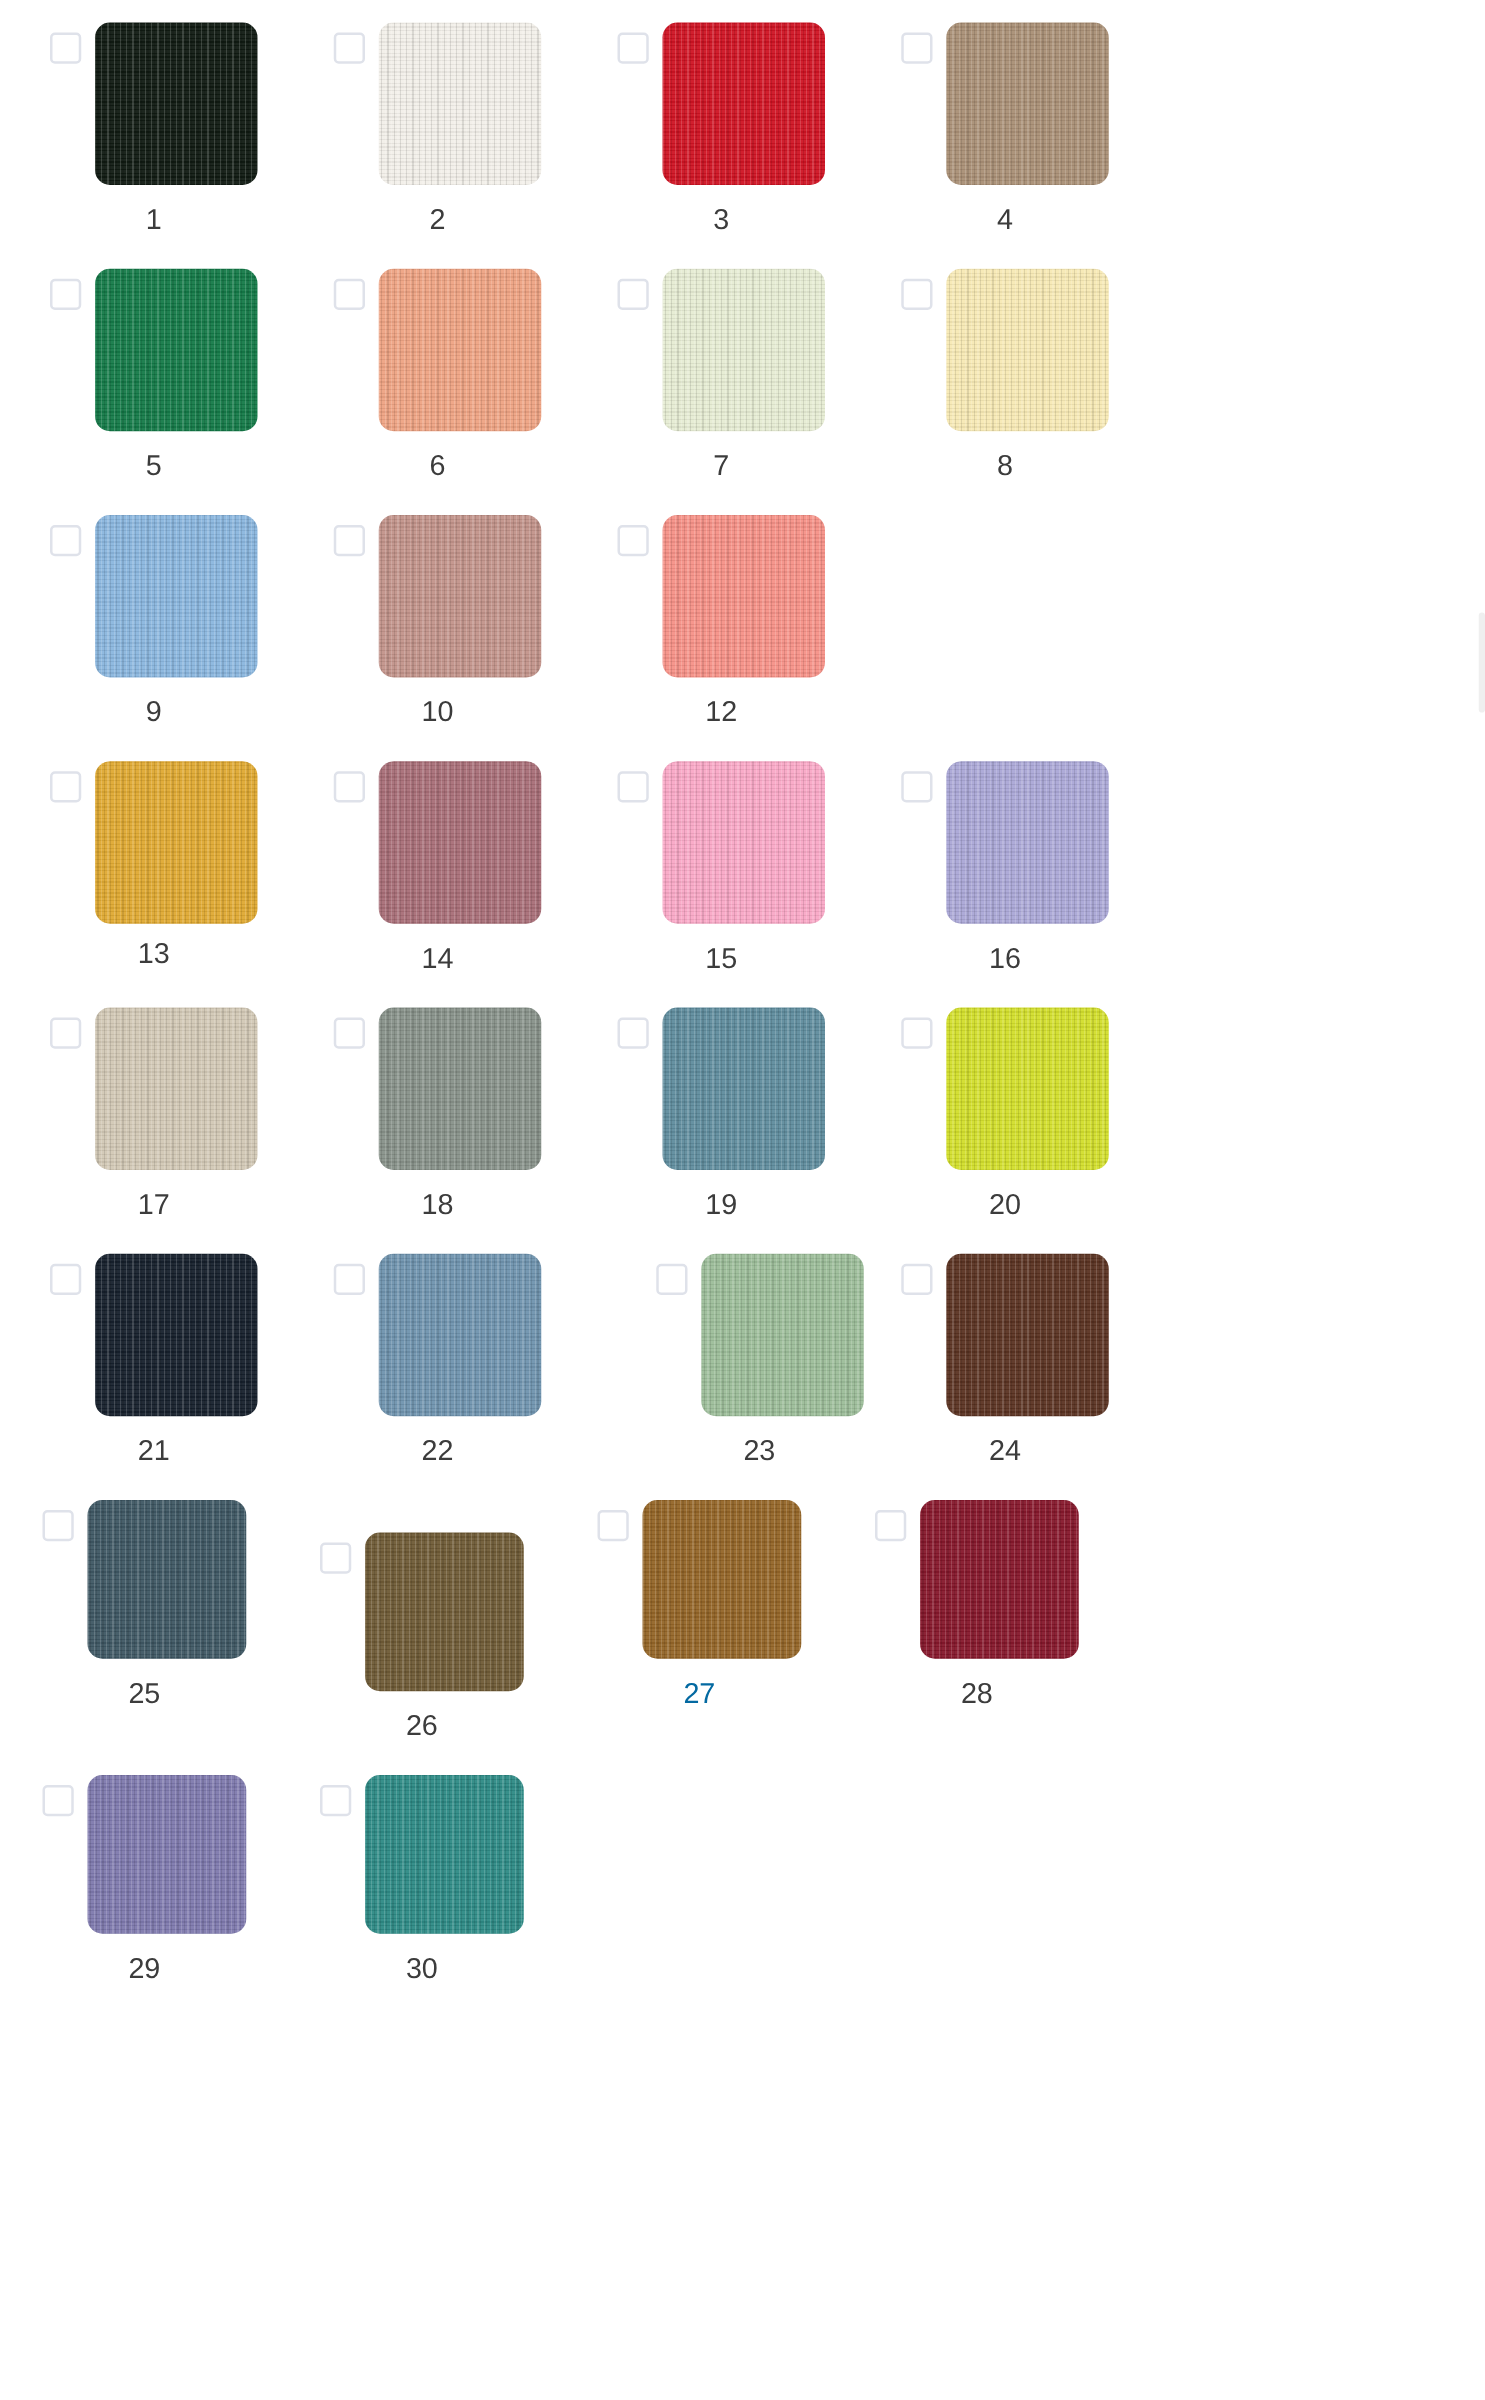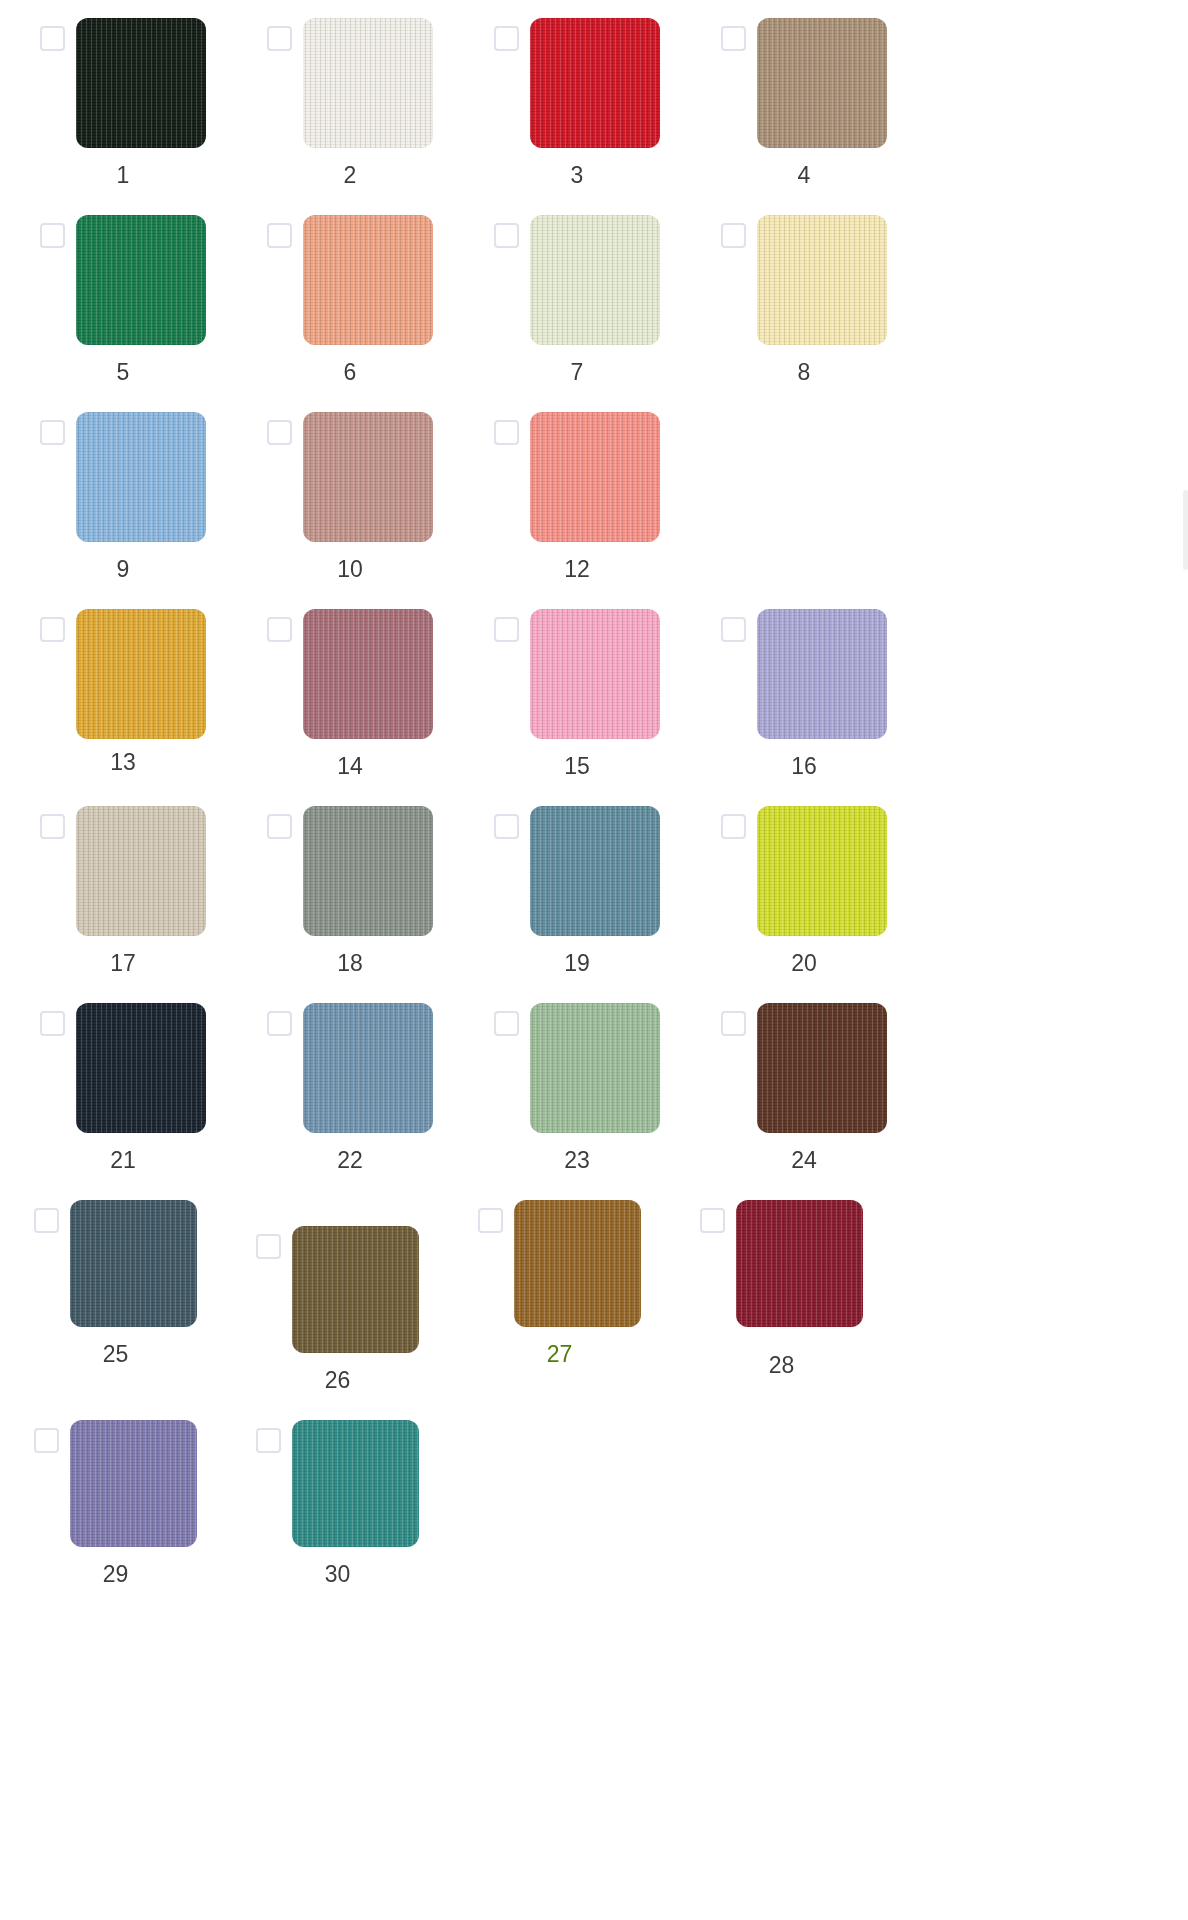--- a/index.html
+++ b/index.html
@@ -338,21 +338,21 @@
         <div class="cell-top">
           <div class="checkbox" style="border-color: rgb(223, 226, 234); margin-right: 11px;"></div>
           <div class="swatch" style="width: 130px; height: 130px; background: rgb(111, 147, 174);">
             <div class="weave"></div>
           </div>
         </div>
         <div class="labelwrap" style="margin-top: 16px; width: 166px;">
           <div class="label" style="color: rgb(60, 60, 60);">22</div>
         </div>
       </div>
-      <div class="cell" style="width: 227px;">
+      <div class="cell" style="width: 227px; align-items: center;">
         <div class="cell-top">
           <div class="checkbox" style="border-color: rgb(223, 226, 234); margin-right: 11px;"></div>
           <div class="swatch" style="width: 130px; height: 130px; background: rgb(156, 189, 153);">
             <div class="weave"></div>
           </div>
         </div>
         <div class="labelwrap" style="margin-top: 16px; width: 166px;">
           <div class="label" style="color: rgb(60, 60, 60);">23</div>
         </div>
       </div>
@@ -392,31 +392,31 @@
         </div>
       </div>
       <div class="cell" style="width: 222px;">
         <div class="cell-top">
           <div class="checkbox" style="border-color: rgb(223, 226, 234); margin-right: 11px;"></div>
           <div class="swatch" style="width: 127px; height: 127px; background: rgb(148, 101, 39);">
             <div class="weave"></div>
           </div>
         </div>
         <div class="labelwrap" style="margin-top: 16px; width: 163px;">
-          <div class="label" style="color: #4d7c0f;">27</div>
+          <div class="label" style="color: #0369a1;">27</div>
         </div>
       </div>
       <div class="cell" style="width: 222px;">
         <div class="cell-top">
           <div class="checkbox" style="border-color: rgb(223, 226, 234); margin-right: 11px;"></div>
           <div class="swatch" style="width: 127px; height: 127px; background: rgb(134, 23, 43);">
             <div class="weave"></div>
           </div>
         </div>
-        <div class="labelwrap" style="margin-top: 27px; width: 163px; align-items: flex-end;">
+        <div class="labelwrap" style="margin-top: 16px; width: 163px; align-items: flex-end;">
           <div class="label" style="color: rgb(60, 60, 60);">28</div>
         </div>
       </div>
     </div>
     <div class="row" style="padding-left: 34px; margin-bottom: 28px;">
       <div class="cell" style="width: 222px;">
         <div class="cell-top">
           <div class="checkbox" style="border-color: rgb(223, 226, 234); margin-right: 11px;"></div>
           <div class="swatch" style="width: 127px; height: 127px; background: rgb(126, 121, 173);">
             <div class="weave"></div>

